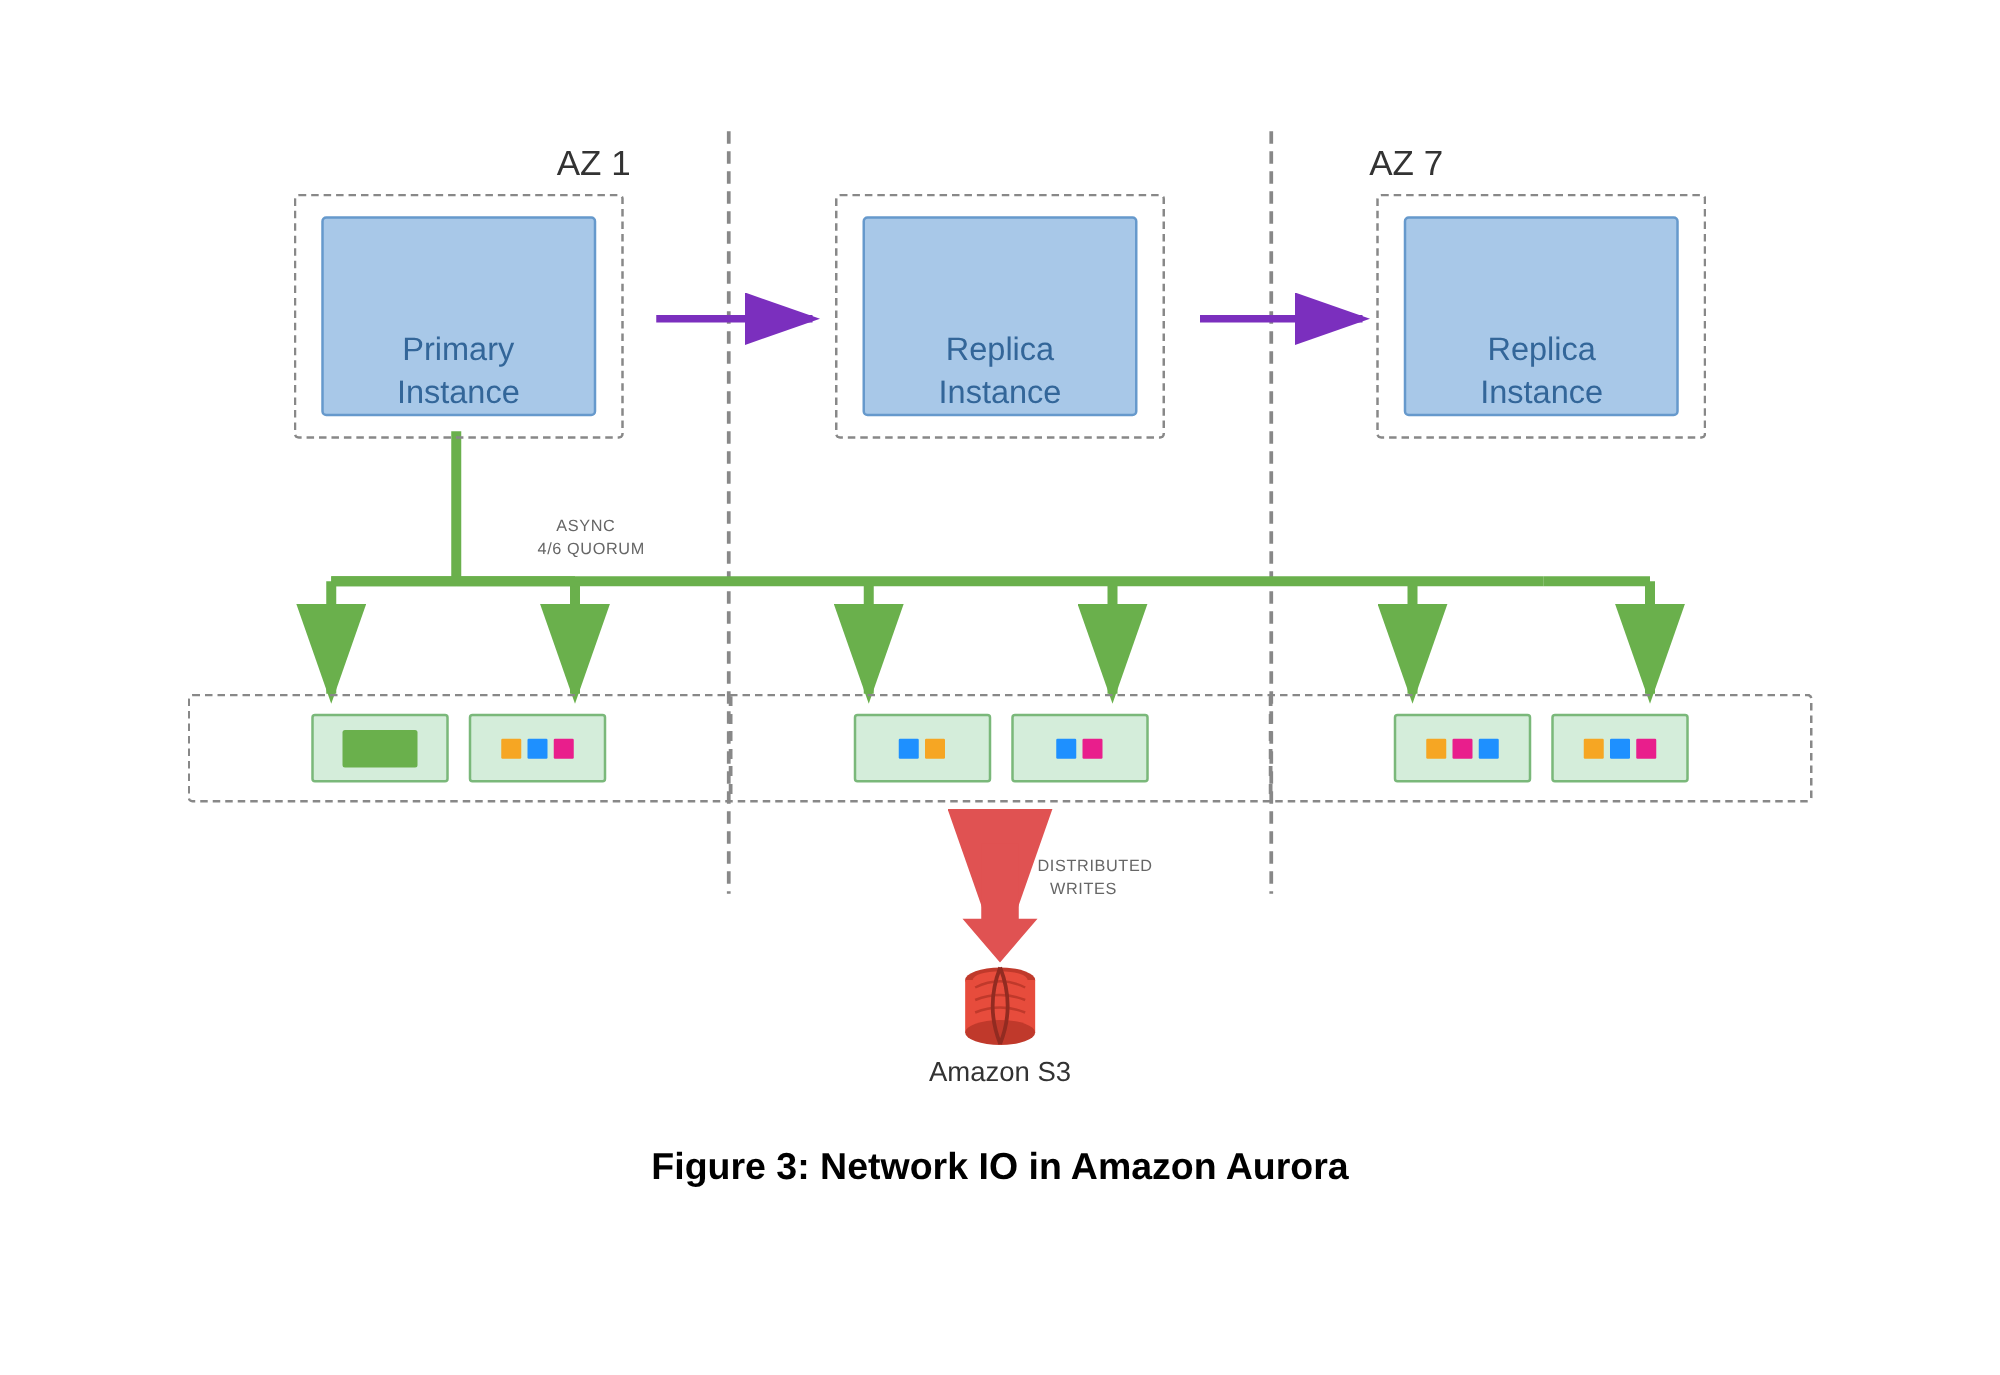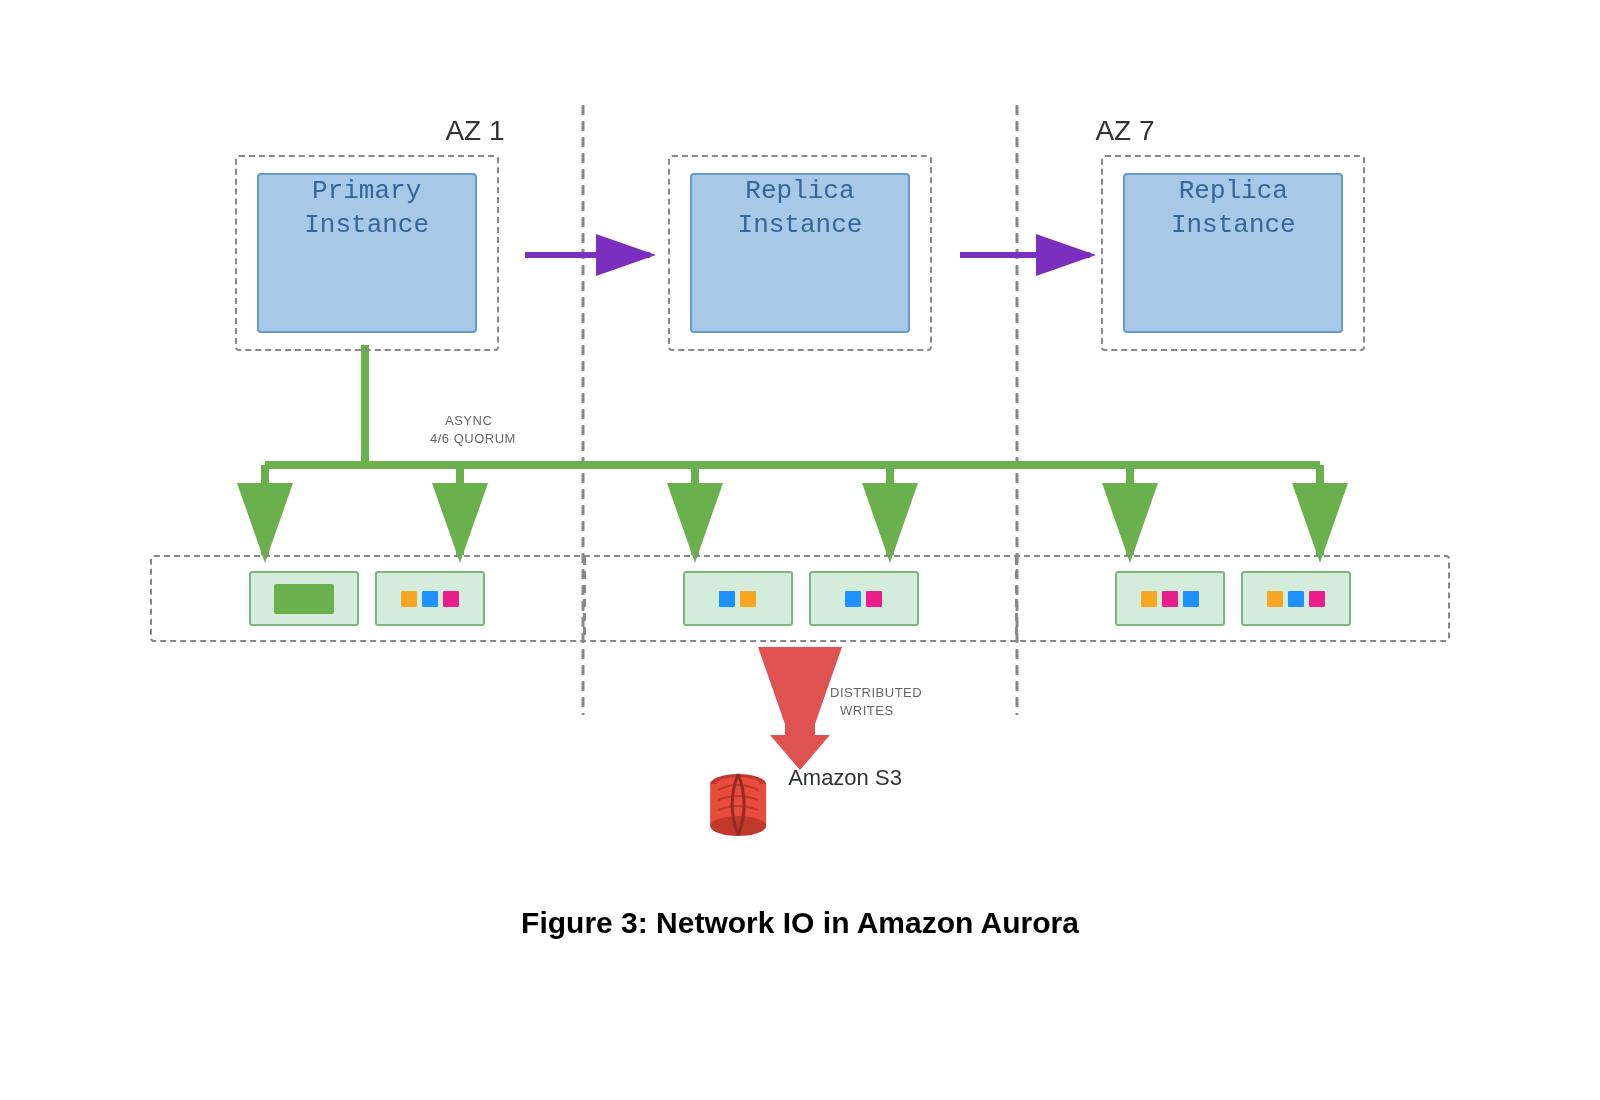--- a/index.html
+++ b/index.html
@@ -33,27 +33,26 @@
     }
 
     
     .instance-box {
       width: 220px;
       height: 160px;
       background: #a8c8e8;
       border: 2px solid #6699cc;
       border-radius: 4px;
       display: flex;
-      align-items: flex-start;
+      align-items: flex-end;
       justify-content: center;
       text-align: center;
       font-size: 26px;
       color: #336699;
       line-height: 1.3;
-      font-family: Liberation Mono, monospace;
     }
 
     
     .az-dashed-box {
       border: 2px dashed #888;
       border-radius: 4px;
       padding: 16px 20px;
       display: inline-flex;
       align-items: center;
       justify-content: center;
@@ -249,21 +248,21 @@
         </div>
 
         <div class="storage-block">
           <div class="color-square" style="background:#f6a623;"></div>
           <div class="color-square" style="background:#1e90ff;"></div>
           <div class="color-square" style="background:#e91e8c;"></div>
         </div>
       </div>
     </div>
 
-    <div style="position:absolute; top:690px; left:50%; transform:translateX(-50%); display:flex; flex-direction:row; gap:10px;">
+    <div style="position:absolute; top:690px; left:50%; transform:translateX(-50%); display:flex; flex-direction:column; align-items:center; ">
 
       <svg width="80" height="80" viewBox="0 0 80 80" xmlns="http://www.w3.org/2000/svg">
 
         <g transform="translate(8, 5)">
 
           <ellipse cx="32" cy="14" rx="28" ry="10" fill="#c0392b"></ellipse>
           <rect x="4" y="14" width="56" height="42" fill="#e74c3c"></rect>
           <ellipse cx="32" cy="56" rx="28" ry="10" fill="#c0392b"></ellipse>
 
           <ellipse cx="32" cy="14" rx="22" ry="7" fill="#e74c3c"></ellipse>
@@ -274,17 +273,17 @@
 
           <path d="M 32 4 Q 20 35 32 65" stroke="#922b21" stroke-width="3" fill="none"></path>
           <path d="M 32 4 Q 44 35 32 65" stroke="#922b21" stroke-width="3" fill="none"></path>
         </g>
       </svg>
       <span class="s3-label">Amazon S3</span>
     </div>
 
   </div>
 
-  <div style="margin-top: 11px;">
+  <div style="margin-top: 22px;">
     <span class="figure-caption">Figure 3: Network IO in Amazon Aurora</span>
   </div>
 
 </div>
 
 </body></html>

